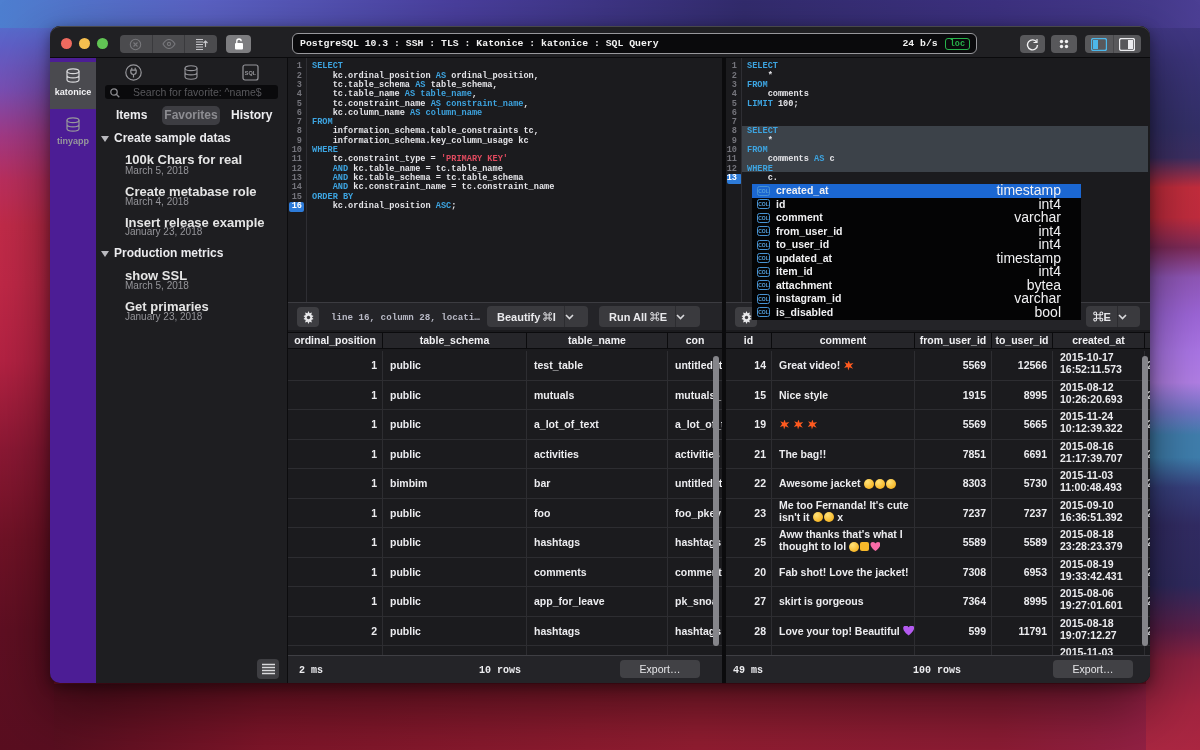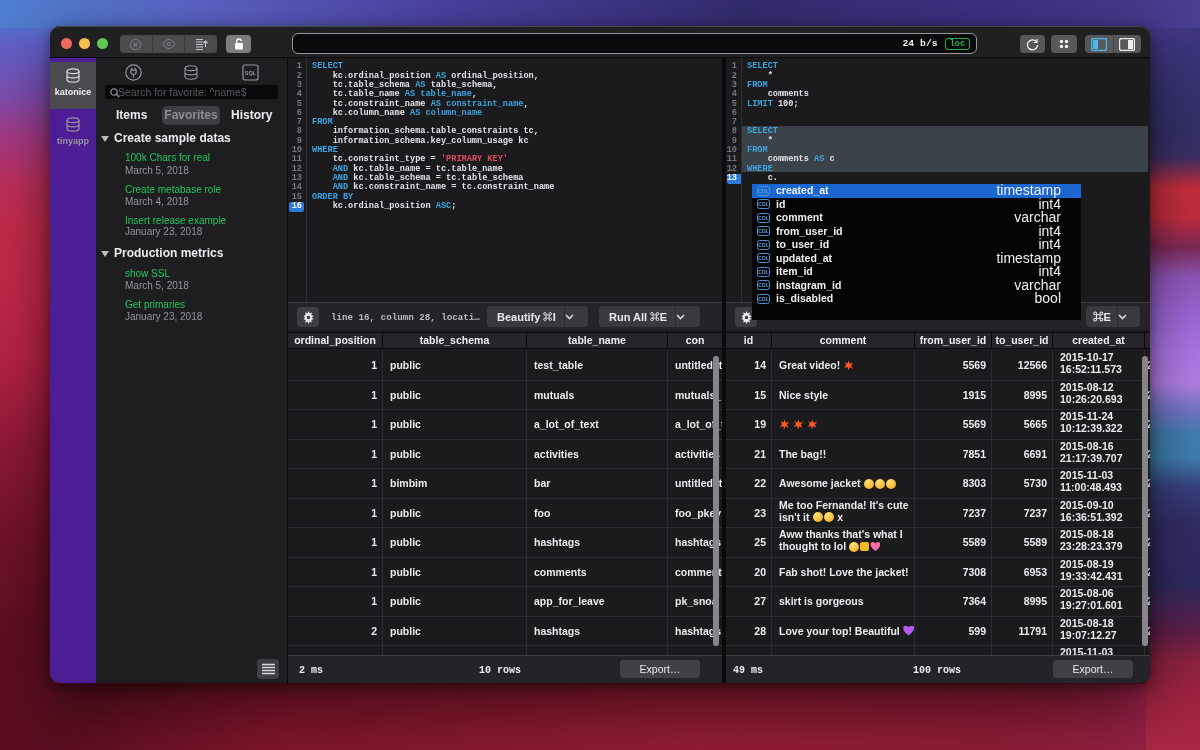--- a/index.html
+++ b/index.html
@@ -24,21 +24,21 @@
 .rbtn{position:absolute;top:9px;height:18px;background:#58585b;border-radius:4px;display:flex;align-items:center;justify-content:center}
 
 .rail{position:absolute;left:0;top:32px;width:46px;height:625px;background:#4c1d95}
 .railsel{position:absolute;left:0;top:4px;width:46px;height:47px;background:#4a4a4f}
 .rail .lbl{position:absolute;width:46px;text-align:center;font-size:9px;font-weight:bold}
 .sb{position:absolute;left:46px;top:32px;width:192px;height:625px;background:#1e1e21;border-right:1px solid #0c0c0e}
 .search{position:absolute;left:9px;top:27px;width:173px;height:14px;background:#0a0a0c;border-radius:3px;color:#58585c;font-size:10.5px;line-height:15px}
 .tabs{position:absolute;left:0;top:50px;width:192px;height:16px;font-size:12px;font-weight:bold;color:#ededf0}
 .favpill{position:absolute;left:66px;top:-2px;width:58px;height:19px;background:#3d3d42;border-radius:5px;color:#8d8d92;text-align:center;line-height:19px}
 .sec{position:absolute;font-size:12px;font-weight:bold;color:#ebebee}
-.fav{position:absolute;font-size:10px;font-weight:normal;color:#22c55e}
+.fav{position:absolute;font-size:13px;font-weight:bold;color:#e5e5e5}
 .date{position:absolute;font-size:10px;color:#95959a}
 .tri{display:inline-block;width:0;height:0;border-left:4.5px solid transparent;border-right:4.5px solid transparent;border-top:6px solid #b9b9be;margin-right:5px}
 
 .pane{position:absolute;top:32px;background:#1b1b1e}
 .pdiv{position:absolute;left:672px;top:32px;width:4px;height:625px;background:#0b0b0d}
 .ed{position:absolute;font-family:"Liberation Mono",monospace;font-weight:bold;font-size:8.6px;line-height:9.3px;white-space:pre;z-index:1}
 .gut{color:#75757c;text-align:right}
 .k{color:#3da4e0}.s{color:#e04a5f}.w{color:#e4e4e8}
 .gutdiv{position:absolute;top:32px;width:1px;background:#2e2e33;height:244px}
 .curln{position:absolute;background:#2d7bd9;border-radius:2px;z-index:0}
@@ -116,20 +116,21 @@
           </svg>
         </div>
     </div>
     <div class="lockb">
         <svg width="10" height="12" viewBox="0 0 10 12" fill="none">
           <rect x="1" y="5" width="8" height="6.5" rx="1" fill="#fff"></rect>
           <path d="M2.8 5V3.2a2.2 2.2 0 014.4 0" stroke="#fff" stroke-width="1.3"></path>
         </svg>
       </div>
     <div class="urlbar">
+        <span style="margin-left:7px">PostgreSQL 10.3 : SSH : TLS : Katonice : katonice : SQL Query</span>
         <span style="margin-left:auto">24 b/s</span>
         <span class="loc">loc</span>
         <span style="width:6px"></span>
       </div>
     <div class="rbtn" style="left:970px;width:25px">
         <svg width="13" height="13" viewBox="0 0 13 13" fill="none" stroke="#f0f0f2" stroke-width="1.4">
           <path d="M10.8 4.3A5 5 0 1011.5 7"></path>
           <path d="M11 1v3.5H7.5" stroke-width="1.2"></path>
         </svg>
       </div>
@@ -178,21 +179,21 @@
         <ellipse cx="8" cy="3.2" rx="6" ry="2.4"></ellipse>
         <path d="M2 3.2v4.3c0 1.3 2.7 2.4 6 2.4s6-1.1 6-2.4V3.2M2 7.5v4.3c0 1.3 2.7 2.4 6 2.4s6-1.1 6-2.4V7.5"></path>
       </svg>
     <svg class="abs" style="left:146px;top:6px" width="17" height="17" viewBox="0 0 17 17" fill="none">
         <rect x="1" y="1" width="15" height="15" rx="2" stroke="#96969b" stroke-width="1.2"></rect>
         <text x="8.5" y="11" font-size="5.5" font-weight="bold" fill="#96969b" text-anchor="middle" font-family="Liberation Sans">SQL</text>
       </svg>
     <div class="search" style="line-height:14px"><svg class="abs" style="left:5px;top:2.5px" width="10" height="10" viewBox="0 0 10 10" fill="none" stroke="#8a8a8e" stroke-width="1.3">
           <circle cx="4" cy="4" r="3.2"></circle>
           <path d="M6.5 6.5L9.3 9.3"></path>
-        </svg><span style="margin-left:13px">Search for favorite: ^name$</span></div>
+        </svg><span style="margin-left:28px">Search for favorite: ^name$</span></div>
     <div class="tabs">
         <span class="abs" style="left:20px">Items</span>
         <span class="favpill">Favorites</span>
         <span class="abs" style="left:135px">History</span>
       </div>
     <div class="sec" style="left:5px;top:73px"><span class="tri"></span>Create sample datas</div>
     <div class="fav" style="left:29px;top:94px">100k Chars for real</div>
     <div class="date" style="left:29px;top:107px">March 5, 2018</div>
     <div class="fav" style="left:29px;top:126px">Create metabase role</div>
     <div class="date" style="left:29px;top:138px">March 4, 2018</div>
@@ -423,20 +424,25 @@
         <span class="aname">updated_at</span>
         <span class="atype">timestamp</span>
       </div>
     <div class="ar">
         <span class="aico">COL</span>
         <span class="aname">item_id</span>
         <span class="atype">int4</span>
       </div>
     <div class="ar">
         <span class="aico">COL</span>
+        <span class="aname">attachment</span>
+        <span class="atype">bytea</span>
+      </div>
+    <div class="ar">
+        <span class="aico">COL</span>
         <span class="aname">instagram_id</span>
         <span class="atype">varchar</span>
       </div>
     <div class="ar">
         <span class="aico">COL</span>
         <span class="aname">is_disabled</span>
         <span class="atype">bool</span>
       </div>
   </div>
   <div class="thead" style="left:676px;top:306px;width:424px">

